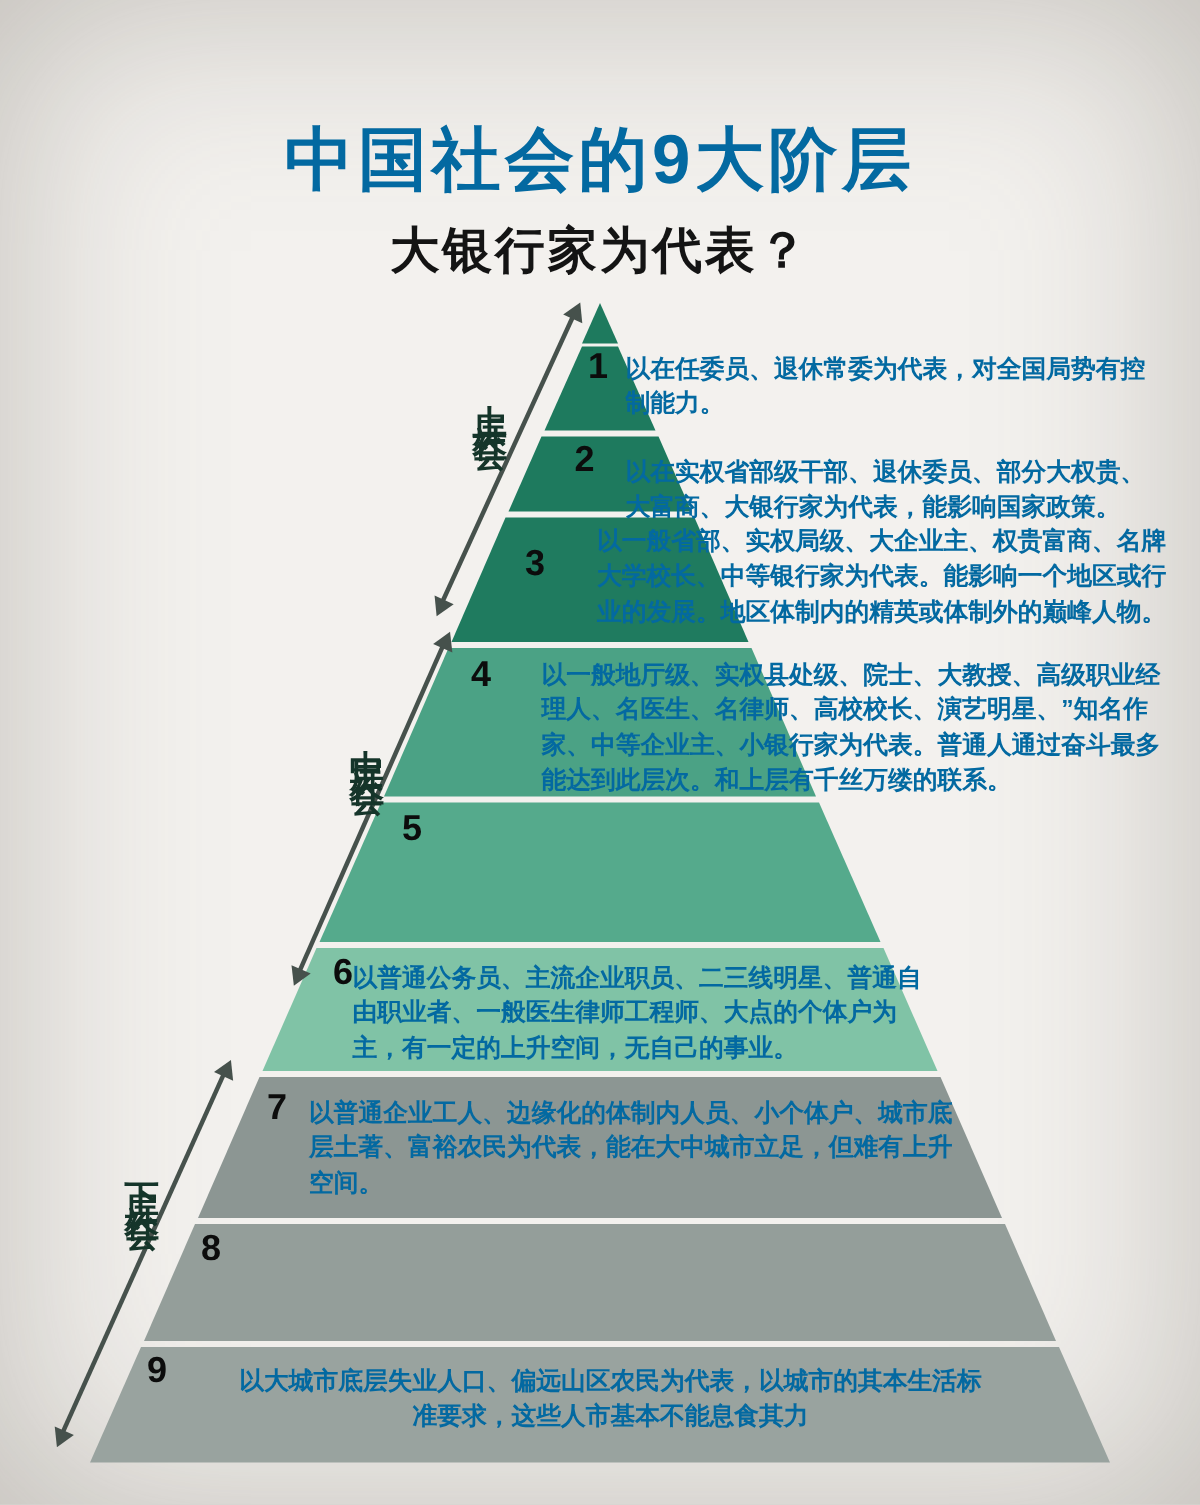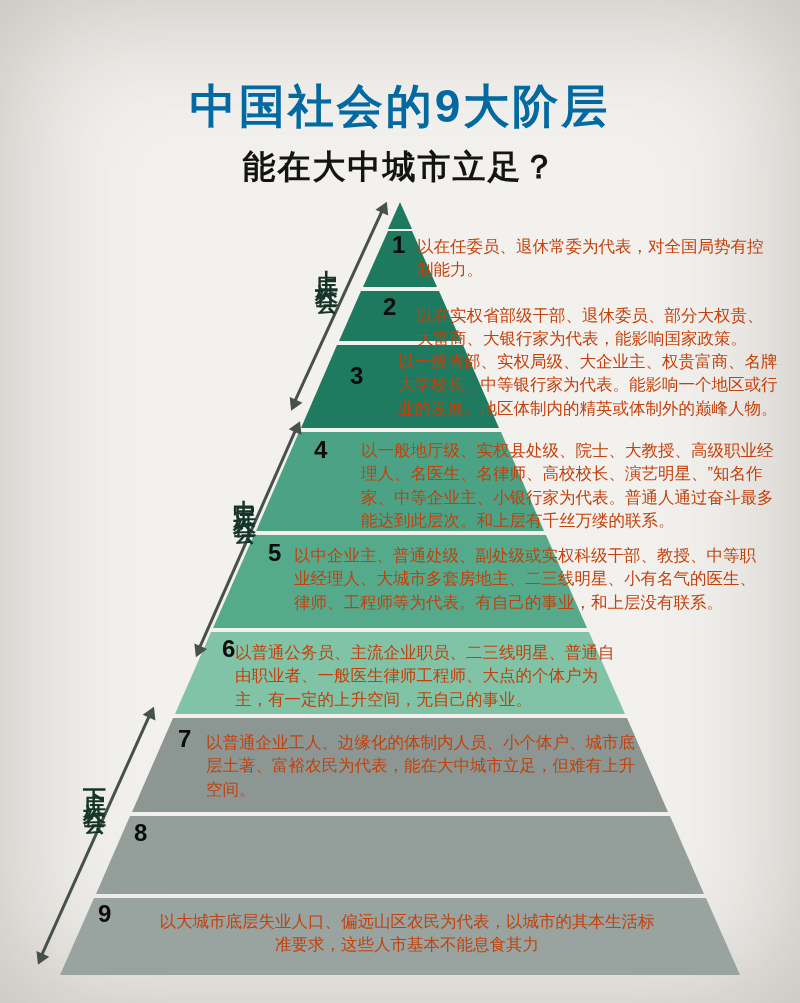--- a/index.html
+++ b/index.html
@@ -12,21 +12,21 @@
   .title{
     position:absolute;top:76px;left:0;width:100%;text-align:center;
     font-size:46px;font-weight:900;color:#0369a1;letter-spacing:3px;
   }
   .subtitle{
     position:absolute;top:145px;left:0;width:100%;text-align:center;
     font-size:33px;font-weight:900;color:#141414;letter-spacing:2px;
   }
   svg.pyr{position:absolute;left:0;top:0;}
   .num{position:absolute;font-size:24px;font-weight:900;color:#0c0c0c;}
-  .txt{position:absolute;font-size:16.5px;font-weight:400;color:#c2410c;line-height:1.42;}
+  .txt{position:absolute;font-size:16.5px;font-weight:700;color:#0369a1;line-height:1.42;}
   .n1{left:392px;top:231px}.x1{left:417px;top:235px;width:348px}
   .n2{left:383px;top:293px}.x2{left:417px;top:304px;width:362px}
   .n3{left:350px;top:362px}.x3{left:398px;top:350px;width:394px}
   .n4{left:314px;top:436px}.x4{left:361px;top:439px;width:414px}
   .n5{left:268px;top:539px}.x5{left:294px;top:544px;width:468px}
   .n6{left:222px;top:635px}.x6{left:235px;top:641px;width:388px}
   .n7{left:178px;top:725px}.x7{left:206px;top:731px;width:438px}
   .n8{left:134px;top:819px}.x8{left:178px;top:839px;width:478px}
   .n9{left:98px;top:900px}.x9{left:152px;top:910px;width:510px;text-align:center}
   .arrow{position:absolute;width:3px;background:#46514c;}
@@ -46,21 +46,21 @@
   .v1{left:312px;top:251px}
   .v2{left:230px;top:481px}
   .v3{left:80px;top:771px}
 </style>
 </head>
 <body>
 
 <div class="canvas">
 
   <div class="title">中国社会的9大阶层</div>
-  <div class="subtitle">能在大中城市立足？</div>
+  <div class="subtitle">大银行家为代表？</div>
 
   <svg class="pyr" width="800" height="1003" viewBox="0 0 800 1003">
     <polygon points="400,202 412,229 388,229" fill="#1e7a5e"></polygon>
     <polygon points="388,231 412,231 437,287 363,287" fill="#1e7a5e"></polygon>
     <polygon points="361,291 439,291 461,341 339,341" fill="#1e7a5e"></polygon>
     <polygon points="337,345 463,345 499,428 301,428" fill="#1f7b5f"></polygon>
     <polygon points="299,432 501,432 544,531 256,531" fill="#4ba285"></polygon>
     <polygon points="254,535 546,535 587,628 213,628" fill="#55aa8c"></polygon>
     <polygon points="211,632 589,632 625,714 175,714" fill="#80c3a6"></polygon>
     <polygon points="173,718 627,718 668,812 132,812" fill="#8c9693"></polygon>
@@ -82,21 +82,20 @@
   <div class="num n2">2</div>
   <div class="txt x2">以在实权省部级干部、退休委员、部分大权贵、大富商、大银行家为代表，能影响国家政策。</div>
 
   <div class="num n3">3</div>
   <div class="txt x3">以一般省部、实权局级、大企业主、权贵富商、名牌大学校长、中等银行家为代表。能影响一个地区或行业的发展。地区体制内的精英或体制外的巅峰人物。</div>
 
   <div class="num n4">4</div>
   <div class="txt x4">以一般地厅级、实权县处级、院士、大教授、高级职业经理人、名医生、名律师、高校校长、演艺明星、”知名作家、中等企业主、小银行家为代表。普通人通过奋斗最多能达到此层次。和上层有千丝万缕的联系。</div>
 
   <div class="num n5">5</div>
-  <div class="txt x5">以中企业主、普通处级、副处级或实权科级干部、教授、中等职业经理人、大城市多套房地主、二三线明星、小有名气的医生、律师、工程师等为代表。有自己的事业，和上层没有联系。</div>
 
   <div class="num n6">6</div>
   <div class="txt x6">以普通公务员、主流企业职员、二三线明星、普通自由职业者、一般医生律师工程师、大点的个体户为主，有一定的上升空间，无自己的事业。</div>
 
   <div class="num n7">7</div>
   <div class="txt x7">以普通企业工人、边缘化的体制内人员、小个体户、城市底层土著、富裕农民为代表，能在大中城市立足，但难有上升空间。</div>
 
   <div class="num n8">8</div>
 
   <div class="num n9">9</div>

